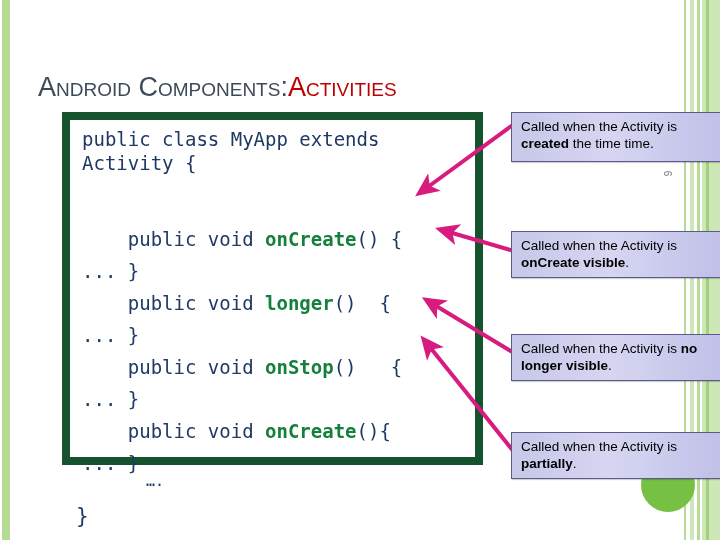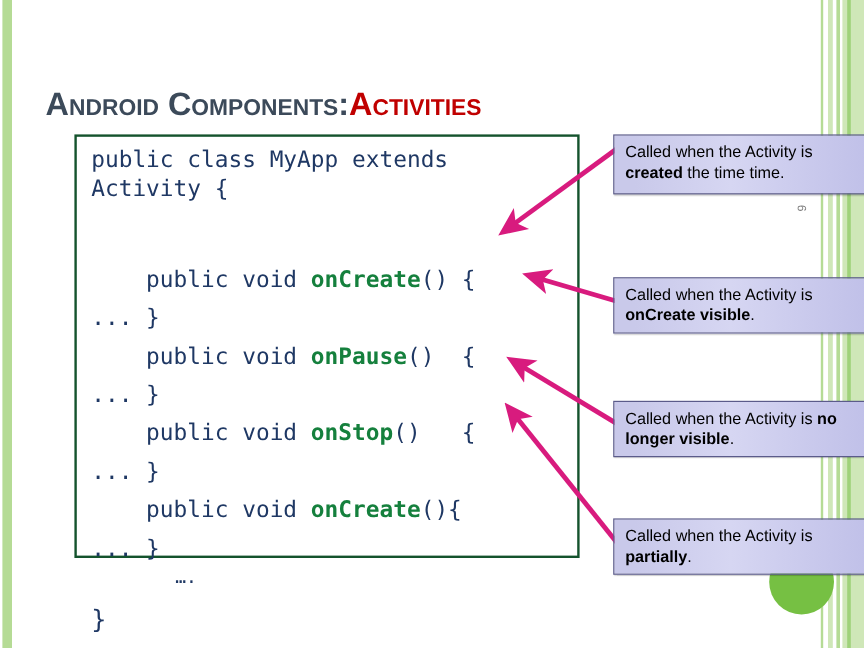--- a/index.html
+++ b/index.html
@@ -23,37 +23,37 @@
     height: 540px;
   }
 
   
   #slide-title {
     position: absolute;
     left: 38px;
     top: 72px;
     font-family: "Liberation Sans", sans-serif;
     font-size: 27px;
-    font-weight: 700;
+    font-weight: 400;
     letter-spacing: 0px;
     white-space: nowrap;
     font-variant: small-caps;
     text-align: center;
   }
   #slide-title .t-main { color: #3C4A5A; }
   #slide-title .t-accent { color: #C00000; }
 
   
   #code-box {
     position: absolute;
     left: 62px;
     top: 112px;
     width: 421px;
     height: 353px;
-    border: 2px solid #14532d;
+    border: 8px solid #14532d;
     background: #ffffff;
     box-sizing: border-box;
   }
   .code-line {
     position: absolute;
     font-family: "DejaVu Sans Mono", "Liberation Mono", monospace;
     font-size: 19px;
     color: #1F3864;
     white-space: pre;
     letter-spacing: 0px;
@@ -134,21 +134,21 @@
 
   <div id="slide-title">
     <span class="t-main">Android Components:</span><span class="t-accent">Activities</span>
   </div>
 
   <div id="code-box">
       <div class="code-line" style="left: 12px; top: 8px;">public class MyApp extends</div>
       <div class="code-line" style="left: 12px; top: 32px; text-align: center;">Activity {</div>
       <div class="code-line" style="left: 12px; top: 108px;"><span>    public void </span><span class="m">onCreate</span><span>() {</span></div>
       <div class="code-line" style="left: 12px; top: 140px;">... }</div>
-      <div class="code-line" style="left: 12px; top: 172px;"><span>    public void </span><span class="m">onPause</span><span>()  {</span></div>
+      <div class="code-line" style="left: 12px; top: 172px;"><span>    public void </span><span class="m">longer</span><span>()  {</span></div>
       <div class="code-line" style="left: 12px; top: 204px;">... }</div>
       <div class="code-line" style="left: 12px; top: 236px;"><span>    public void </span><span class="m">onStop</span><span>()   {</span></div>
       <div class="code-line" style="left: 12px; top: 268px;">... }</div>
       <div class="code-line" style="left: 12px; top: 300px;"><span>    public void </span><span class="m">onCreate</span><span>(){</span></div>
       <div class="code-line" style="left: 12px; top: 332px;">... }</div>
     </div>
 
   <div class="outside-code" style="left:146px; top:472px; font-size:15px;">….</div>
   <div class="outside-code" style="left:76px; top:504px; font-size:21px;">}</div>
 

